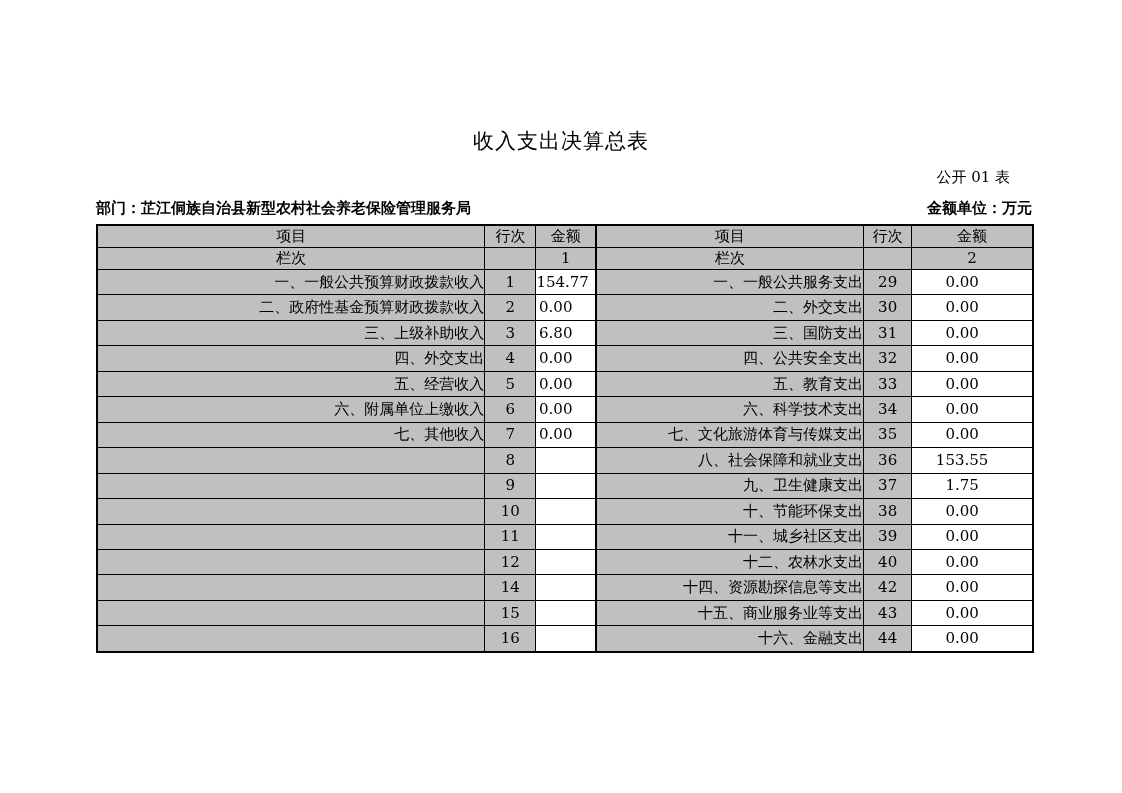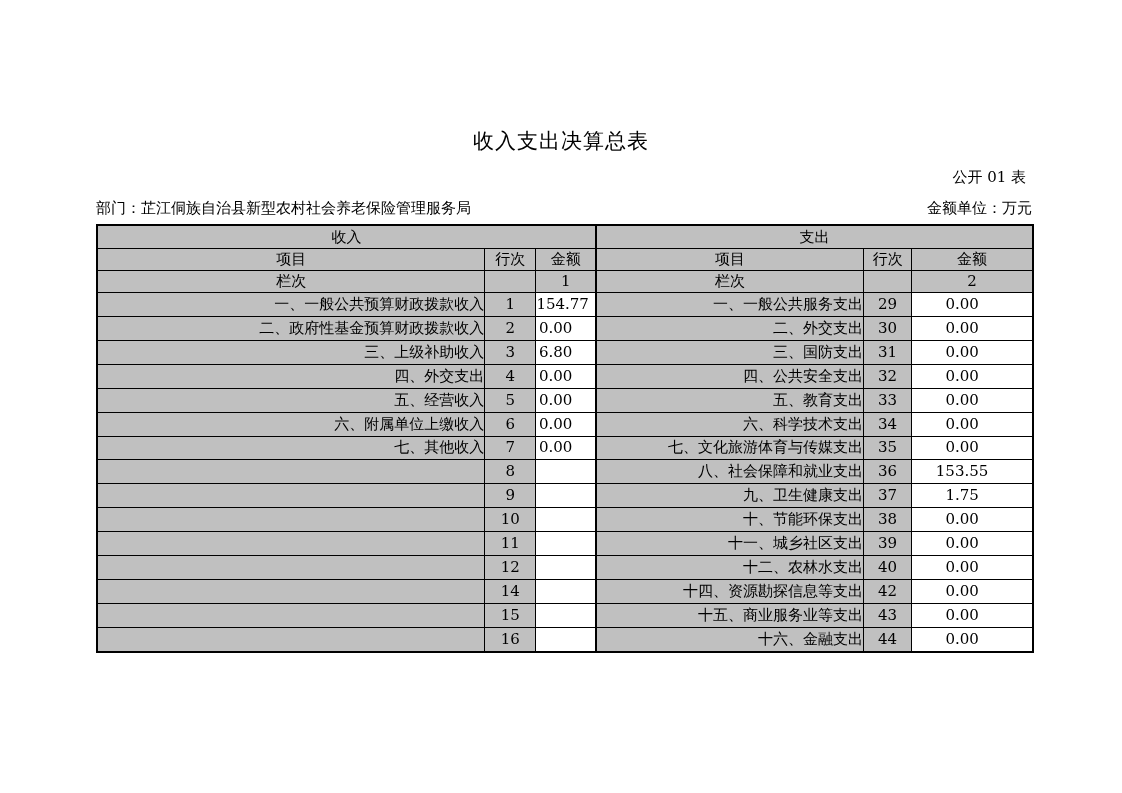--- a/index.html
+++ b/index.html
@@ -19,34 +19,35 @@
     left: 0;
     width: 100%;
     text-align: center;
     font-size: 21px;
     line-height: 30px;
     letter-spacing: 1px;
   }
   .table-code {
     position: absolute;
     top: 168px;
-    left: 96px;
+    left: 80px;
     width: 930px;
     text-align: right;
     font-size: 15px;
   }
   .meta-row {
     position: absolute;
     top: 198px;
     left: 96px;
     width: 936px;
     display: flex;
     justify-content: space-between;
     font-size: 15px;
     line-height: 20px;
+    font-weight: bold;
   }
   table.main-table {
     position: absolute;
     left: 96px;
     top: 224px;
     width: 938px;
     height: 429px;
     border-collapse: collapse;
     table-layout: fixed;
     font-size: 15px;
@@ -92,24 +93,20 @@
   <table class="main-table">
     <colgroup>
       <col style="width:387px">
       <col style="width:51px">
       <col style="width:60px">
       <col style="width:267px">
       <col style="width:48px">
       <col style="width:121px">
     </colgroup>
     <thead>
-      <tr class="section-row">
-        <td colspan="3">收入</td>
-        <td colspan="3" class="divider-left">支出</td>
-      </tr>
       <tr>
         <td>项目</td>
         <td>行次</td>
         <td>金额</td>
         <td class="divider-left">项目</td>
         <td>行次</td>
         <td>金额</td>
       </tr>
       <tr>
         <td>栏次</td>

